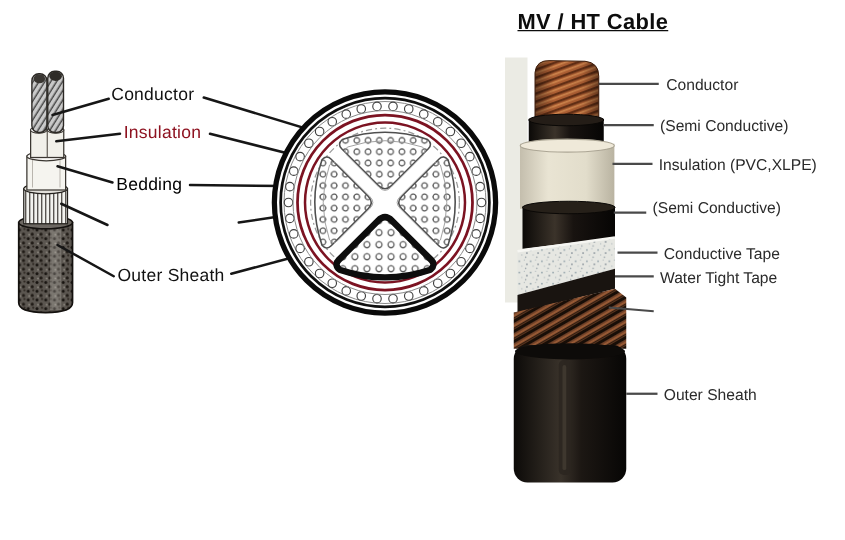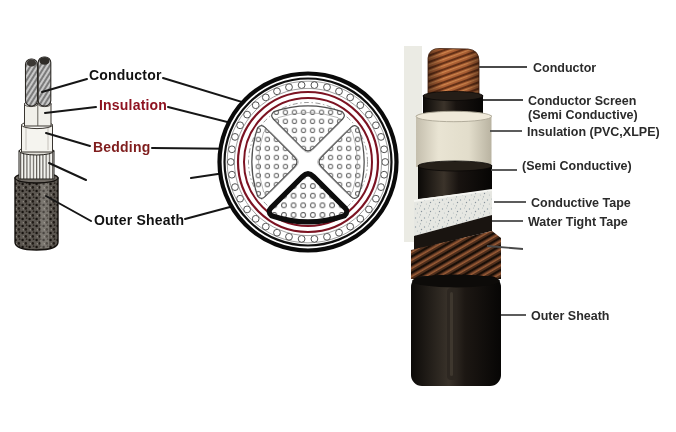--- a/index.html
+++ b/index.html
@@ -1,21 +1,21 @@
 <!DOCTYPE html>
 <html><head>
 <meta charset="utf-8">
 <style>
   html,body{margin:0;padding:0;background:#fff;}
   #canvas{
     position:relative;width:676px;height:432px;background:#ffffff;overflow:hidden;
     font-family:"Liberation Sans","DejaVu Sans",sans-serif;
   }
   #art{position:absolute;left:0;top:0;}
-  .lbl{position:absolute;font-weight:bold;white-space:nowrap;color:#111;}
+  .lbl{position:absolute;font-weight:normal;white-space:nowrap;color:#111;}
   .lbl-left{font-size:14px;letter-spacing:0.2px;}
   .lbl-right{font-size:12.5px;color:#2b2b2b;line-height:1.12;}
   .title{
     position:absolute;left:414px;top:7px;font-size:17.5px;font-weight:bold;
     color:#0d0d0d;text-decoration:underline;letter-spacing:0.3px;
   }
 </style>
 </head>
 <body>
 
@@ -236,28 +236,28 @@
       <line x1="491" y1="170" x2="517" y2="170"></line>
       <line x1="494" y1="202" x2="526" y2="202"></line>
       <line x1="492" y1="221" x2="523" y2="221"></line>
       <line x1="487" y1="246" x2="523" y2="249"></line>
       <line x1="501" y1="315" x2="526" y2="315"></line>
     </g>
   </svg>
 
   <div class="lbl lbl-left" style="left: 89px; top: 67px; color: rgb(17, 17, 17);">Conductor</div>
   <div class="lbl lbl-left" style="left: 99px; top: 97px; color: rgb(142, 18, 32);">Insulation</div>
-  <div class="lbl lbl-left" style="left: 93px; top: 139px; color: #7f1d1d;">Bedding</div>
+  <div class="lbl lbl-left" style="left: 93px; top: 139px; color: #000000;">Bedding</div>
   <div class="lbl lbl-left" style="left: 94px; top: 212px; color: rgb(17, 17, 17);">Outer Sheath</div>
 
+  <div class="title">MV / HT Cable</div>
 
   <div class="lbl lbl-right" style="left:533px;top:61px;">Conductor</div>
 
   <div class="lbl lbl-right" style="left:528px;top:94px;">
-    <div>Conductor Screen</div>
     <div>(Semi Conductive)</div>
   </div>
 
   <div class="lbl lbl-right" style="left:527px;top:125px;">Insulation (PVC,XLPE)</div>
 
   <div class="lbl lbl-right" style="left:522px;top:159px;">
     <div>(Semi Conductive)</div>
   </div>
 
   <div class="lbl lbl-right" style="left:531px;top:196px;">Conductive Tape</div>

